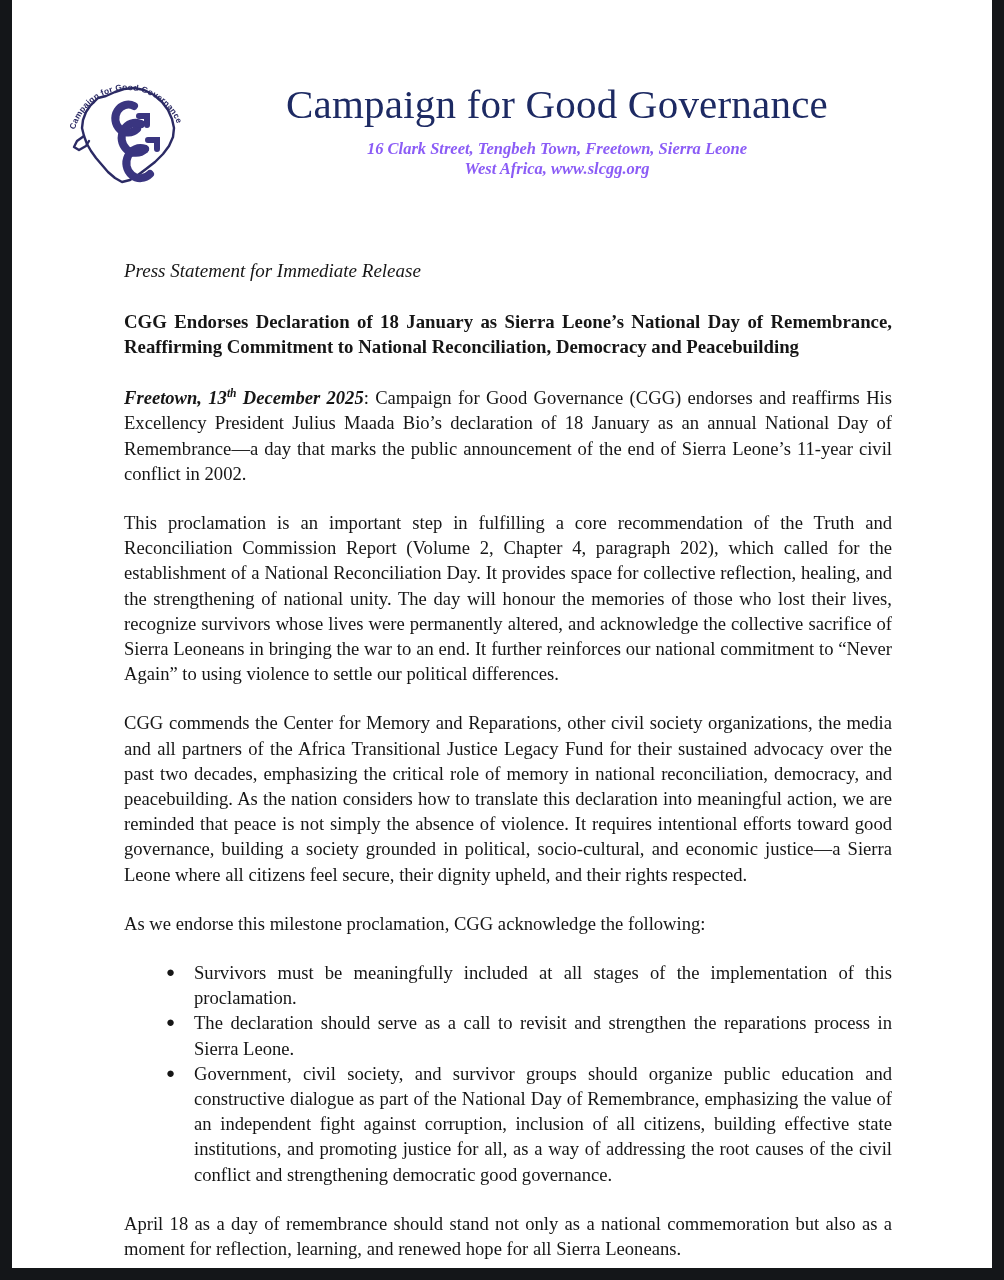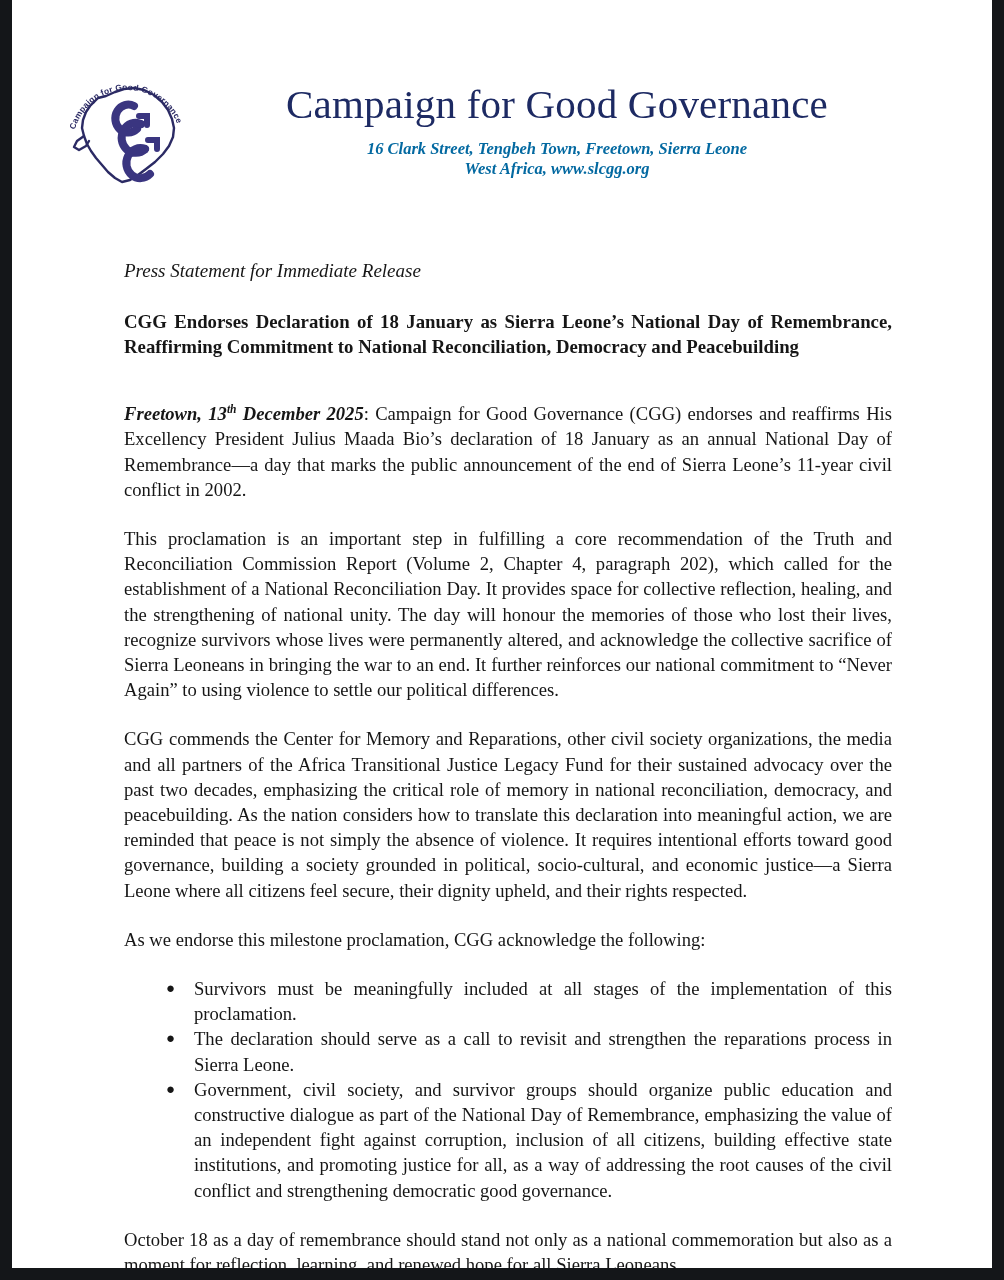--- a/index.html
+++ b/index.html
@@ -57,21 +57,21 @@
     text-align: center;
   }
   .org-title {
     color: #1d2a63;
     font-size: 41px;
     line-height: 48px;
     letter-spacing: 0.2px;
     white-space: nowrap;
   }
   .org-address {
-    color: #0369a1;
+    color: #8b5cf6;
     font-size: 16.5px;
     line-height: 20px;
     font-weight: bold;
     font-style: italic;
     margin-top: 11px;
   }
 
   
   .doc-body {
     position: absolute;
@@ -89,21 +89,21 @@
     font-size: 19px;
     margin-bottom: 26px;
   }
 
   .headline {
     font-weight: bold;
     font-size: 18.8px;
     line-height: 25px;
     text-align: justify;
     text-align-last: left;
-    margin-bottom: 42px;
+    margin-bottom: 26px;
   }
 
   p.para {
     margin: 0 0 24px 0;
     text-align: justify;
     text-align-last: left;
   }
 
   .dateline {
     font-weight: bold;
@@ -204,18 +204,18 @@
         <li>
           <span class="bullet">●</span>
           <span>The declaration should serve as a call to revisit and strengthen the reparations process in Sierra Leone.</span>
         </li>
         <li>
           <span class="bullet">●</span>
           <span>Government, civil society, and survivor groups should organize public education and constructive dialogue as part of the National Day of Remembrance, emphasizing  the value of an independent fight against corruption, inclusion of all citizens, building effective state institutions, and promoting justice for all, as a way of addressing the root causes of the civil conflict and strengthening democratic good governance.</span>
         </li>
       </ul>
 
-      <p class="para">October 18 as a day of remembrance should stand not only as a national commemoration but also as a moment for reflection, learning, and renewed hope for all Sierra Leoneans.</p>
+      <p class="para">April 18 as a day of remembrance should stand not only as a national commemoration but also as a moment for reflection, learning, and renewed hope for all Sierra Leoneans.</p>
 
     </div>
 
   </div>
 </div>
 
 </body></html>

